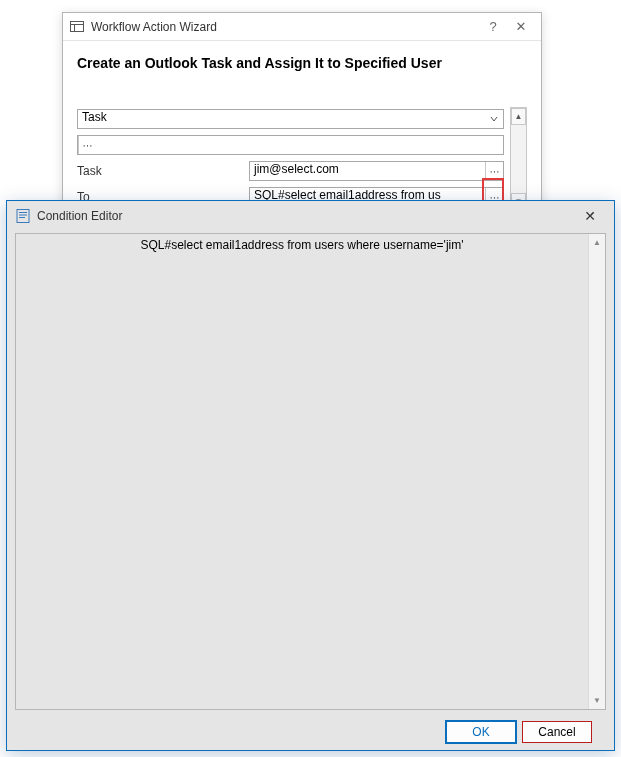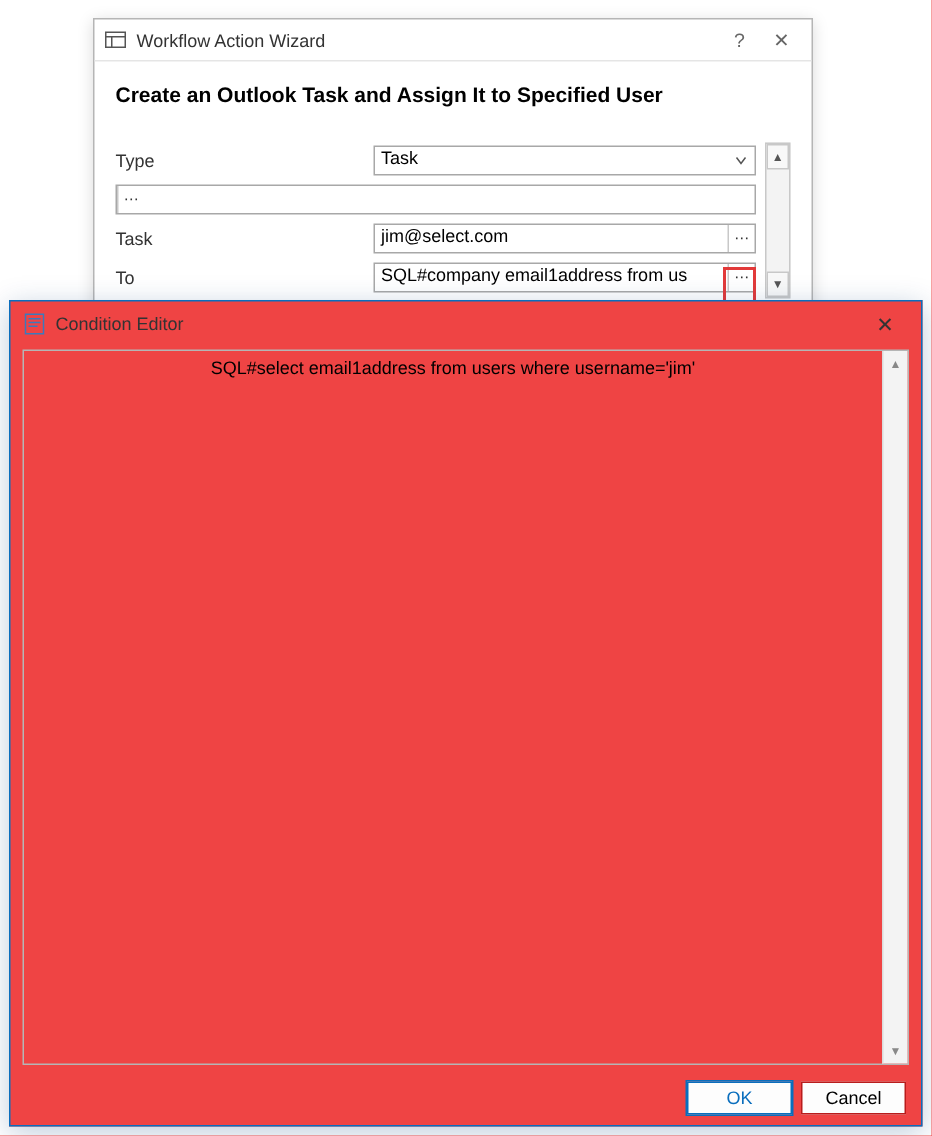--- a/index.html
+++ b/index.html
@@ -49,21 +49,21 @@
     display:flex;align-items:center;justify-content:center;
     color: #666;
     font-size: 13px;
   }
   .wiz-body {
     padding: 12px 14px 0 14px;
   }
   .wiz-heading {
     font-weight: bold;
     font-size: 14px;
-    margin: 2px 0 24px 0;
+    margin: 2px 0 36px 0;
   }
   .form-area {
     display: flex;
     align-items: flex-start;
   }
   .form-grid {
     flex: 1;
   }
   .form-row {
     display: flex;
@@ -131,21 +131,21 @@
   }
 
   
   .cond {
     position: absolute;
     left: 6px;
     top: 200px;
     width: 609px;
     height: 551px;
     border: 1px solid #0a6ebd;
-    background: #ef4444;
+    background: #e5e5e5;
     box-shadow: 0 4px 18px rgba(0,60,120,0.25);
     display:flex;
     flex-direction:column;
   }
   .cond-title {
     display:flex;
     align-items:center;
     height:30px;
     padding: 0 4px 0 8px;
     color:#333;
@@ -188,21 +188,21 @@
     height:17px;
     display:flex;align-items:center;justify-content:center;
     font-size:8px;color:#888;
   }
   .cond-footer {
     height:36px;
     display:flex;
     align-items:center;
     justify-content:flex-end;
     gap:6px;
-    padding: 0 10px;
+    padding: 0 22px;
   }
   .dlg-btn {
     width: 70px;
     height: 22px;
     border:1px solid #b91c1c;
     background:#fdfdfd;
     font-size:12px;
     display:flex;align-items:center;justify-content:center;
     cursor:pointer;
     color:#000;
@@ -230,21 +230,20 @@
     <span class="winbtn">?</span>
     <span class="winbtn">✕</span>
   </div>
   <div class="wiz-body">
     <div class="wiz-heading">Create an Outlook Task and Assign It to Specified User</div>
 
     <div class="form-area">
       <div class="form-grid">
 
         <div class="form-row">
-          <div class="form-label">Type</div>
           <div class="form-field">
             <span class="value">Task</span>
             <span class="dropdown-arrow">
               <svg viewBox="0 0 8 8">
                   <polyline points="1,2 4,6 7,2" fill="none" stroke="#555" stroke-width="1"></polyline>
                 </svg>
             </span>
           </div>
         </div>
 
@@ -258,21 +257,21 @@
           <div class="form-label">Task</div>
           <div class="form-field">
             <span class="value">jim@select.com</span>
             <span class="picker-btn">⋯</span>
           </div>
         </div>
 
         <div class="form-row">
           <div class="form-label">To</div>
           <div class="form-field">
-            <span class="value">SQL#company email1address from us</span>
+            <span class="value">SQL#select email1address from us</span>
             <span class="picker-btn">⋯</span>
           </div>
         </div>
 
       </div>
 
       <div class="side-scroll">
         <div class="arrow">▲</div>
         <div class="arrow">▼</div>
       </div>

